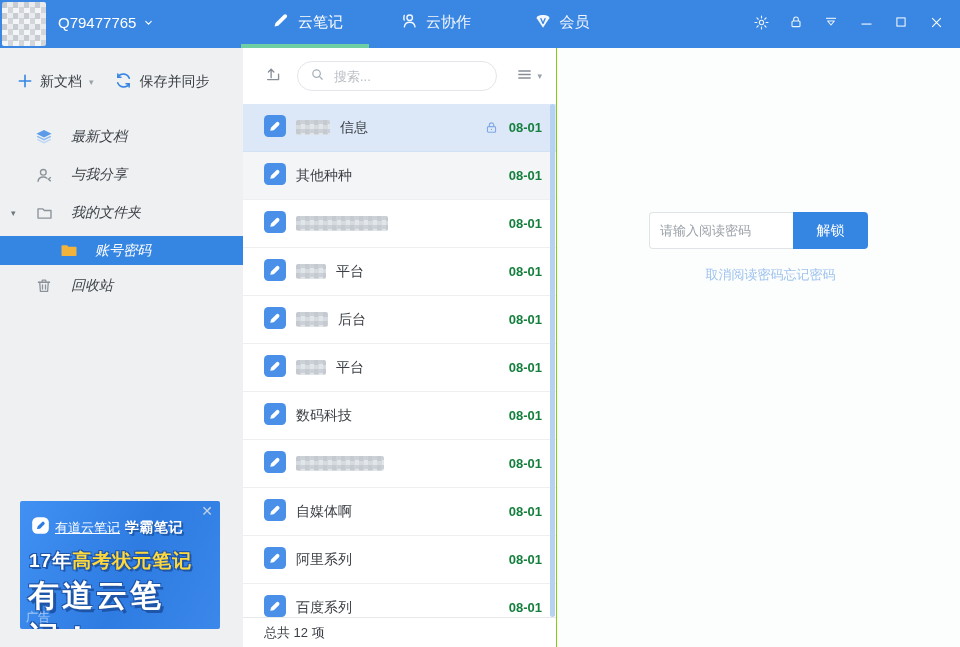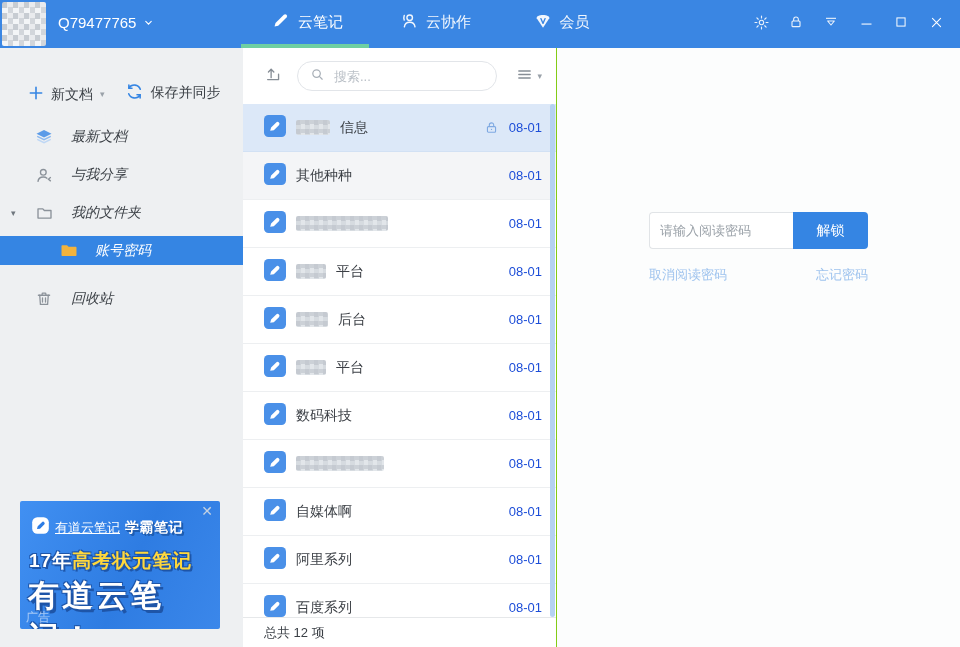--- a/index.html
+++ b/index.html
@@ -17,30 +17,30 @@
     font-size:15px;cursor:pointer;}
   .tab:last-child{width:125px;}
   .tab.inactive{opacity:.93;}
   .tab-underline{position:absolute;left:241px;top:44px;width:128px;height:4px;background:#6fcfa2;}
   .winctrl{position:absolute;right:0;top:0;height:44px;display:flex;align-items:center;
     gap:17px;padding-right:15px;}
   .winctrl span{display:flex;align-items:center;justify-content:center;width:18px;height:18px;cursor:pointer;}
 
   
   .sidebar{position:absolute;left:0;top:48px;width:243px;bottom:0;background:#eef0f2;}
-  .actions{display:flex;align-items:flex-end;height:44px;margin-top:12px;padding-left:28px;
+  .actions{display:flex;align-items:center;height:44px;margin-top:12px;padding-left:17px;
     font-size:14px;color:#3a3f45;}
   .actions .grp{display:flex;align-items:center;gap:7px;cursor:pointer;}
   .caret-sm{color:#9aa1a9;font-size:9px;line-height:1;}
   .nav{margin-top:14px;}
   .nav-item{position:relative;height:38px;display:flex;align-items:center;padding-left:34px;gap:17px;
     font-size:14px;color:#3a3f45;cursor:pointer;font-style:italic;}
   .nav-item .expander{position:absolute;left:11px;top:50%;transform:translateY(-50%);
     color:#6f767e;font-size:9px;}
-  .nav-item.selected{background:#3585e3;color:#fff;height:29px;margin-top:4px;margin-bottom:15px;
+  .nav-item.selected{background:#3585e3;color:#fff;height:29px;margin-top:4px;margin-bottom:2px;
     padding-left:59px;gap:16px;}
   .nav-item .nicon{display:flex;align-items:center;justify-content:center;width:20px;height:20px;}
 
   
   .ad{position:absolute;left:20px;top:453px;width:200px;height:128px;border-radius:2px;overflow:hidden;
     background:linear-gradient(115deg,#4190f2 0%,#2e7ce2 55%,#3b87ea 100%);color:#fff;}
   .ad-close{position:absolute;top:2px;right:7px;font-size:14px;color:#c4d2e2;cursor:pointer;}
   .ad-row1{display:flex;align-items:center;gap:5px;margin:15px 0 0 11px;}
   .ad-brand{font-size:13px;text-decoration:underline;}
   .ad-brand-bold{font-size:14px;font-weight:bold;letter-spacing:.5px;
@@ -58,42 +58,42 @@
   .searchbox{display:flex;align-items:center;gap:7px;height:30px;box-sizing:border-box;
     flex:0 0 200px;margin-left:14px;border:1px solid #e2e5e9;border-radius:15px;padding:0 12px;background:#fff;}
   .searchbox input{border:0;outline:0;width:140px;font-size:13px;color:#333;background:transparent;}
   .searchbox input::placeholder{color:#b9bfc6;}
   .menuwrap{margin-left:auto;display:flex;align-items:center;gap:4px;cursor:pointer;}
   .rows{position:absolute;left:0;right:0;top:56px;bottom:30px;overflow:hidden;}
   .row{height:48px;box-sizing:border-box;display:flex;align-items:center;gap:10px;
     padding:0 14px 0 21px;border-bottom:1px solid #edeff1;cursor:pointer;}
   .row .title{font-size:14px;color:#3c4046;}
   .row .sp{flex:1;}
-  .row .date{font-size:13px;color:#1d4ed8;}
+  .row .date{font-size:13px;color:#15803d;font-weight:bold;}
   .row.selected{background:#dce8f8;border-bottom-color:#d2e1f4;}
   .row.hover{background:#f4f5f7;}
   .mask{height:15px;border-radius:2px;
     background:conic-gradient(#ccd1d7 25%,#e2e6ea 0 50%,#d6dbe0 0 75%,#c5cad1 0) 0 0/9px 9px;}
   .vscroll{position:absolute;top:56px;right:1px;bottom:30px;width:5px;border-radius:2.5px;
     background:#b5d2f1;cursor:pointer;}
   .list-footer{position:absolute;left:0;right:0;bottom:0;height:30px;box-sizing:border-box;
     border-top:1px solid #e6e8ea;background:#fff;font-size:13px;color:#3a3f45;
     line-height:29px;padding-left:21px;}
 
   
   .rightpanel{position:absolute;left:556px;top:48px;right:0;bottom:0;background:#fcfdfd;
     border-left:1px solid #84cc16;}
   .unlock{width:219px;margin:164px auto 0;}
   .unlock-row{display:flex;height:37px;}
   .unlock-row input{flex:1;min-width:0;box-sizing:border-box;border:1px solid #e1e4e7;border-right:0;
     border-radius:4px 0 0 4px;padding:0 10px;font-size:13px;color:#333;outline:none;background:#fff;}
   .unlock-row input::placeholder{color:#9aa1a8;}
   .unlock-row button{width:75px;border:0;background:#3585e3;color:#fff;font-size:14px;
     border-radius:0 4px 4px 0;cursor:pointer;font-family:inherit;}
-  .unlock-links{display:flex;justify-content:space-between;margin-top:17px;font-size:13px;color:#9ec3ee;}
+  .unlock-links{display:flex;justify-content:center;margin-top:17px;font-size:13px;color:#9ec3ee;margin-left:24px;}
   .unlock-links span{cursor:pointer;}
 </style>
 </head>
 <body>
 
 <div class="window">
 
   <div class="header">
     <div class="avatar"></div>
     <div class="user">

